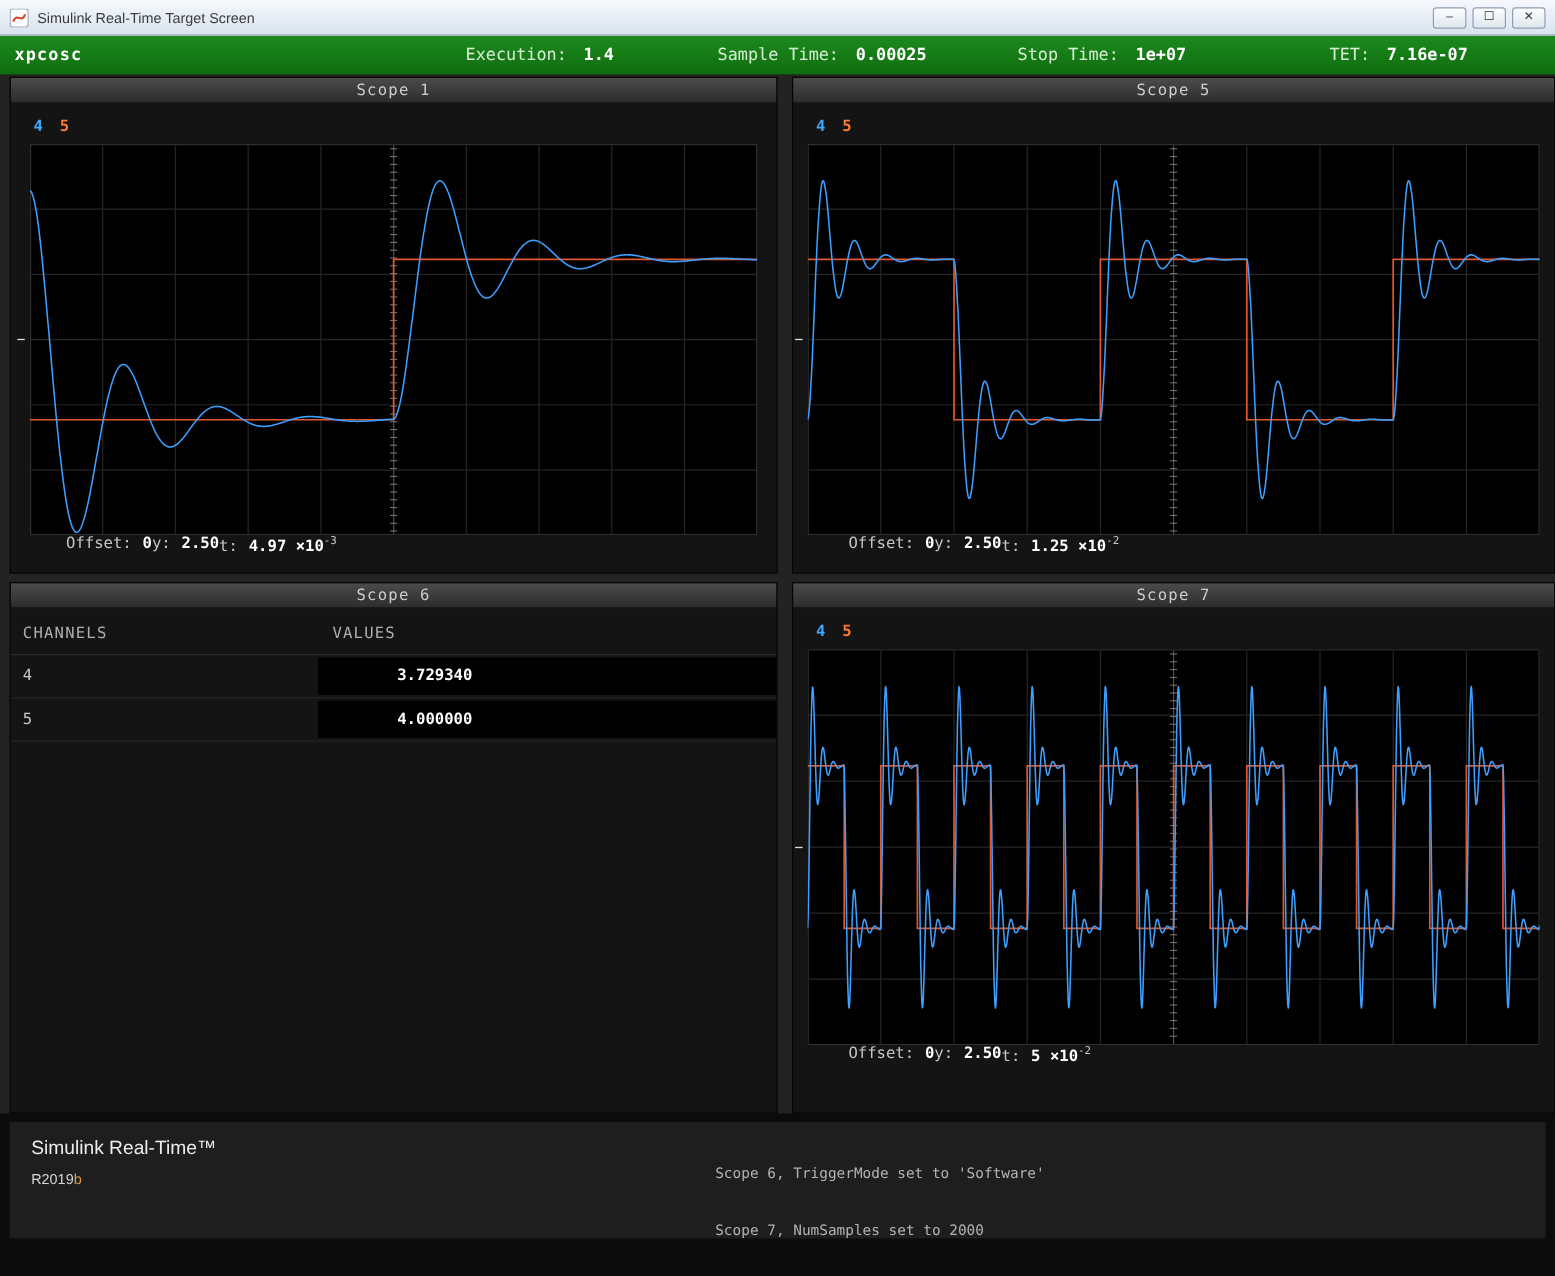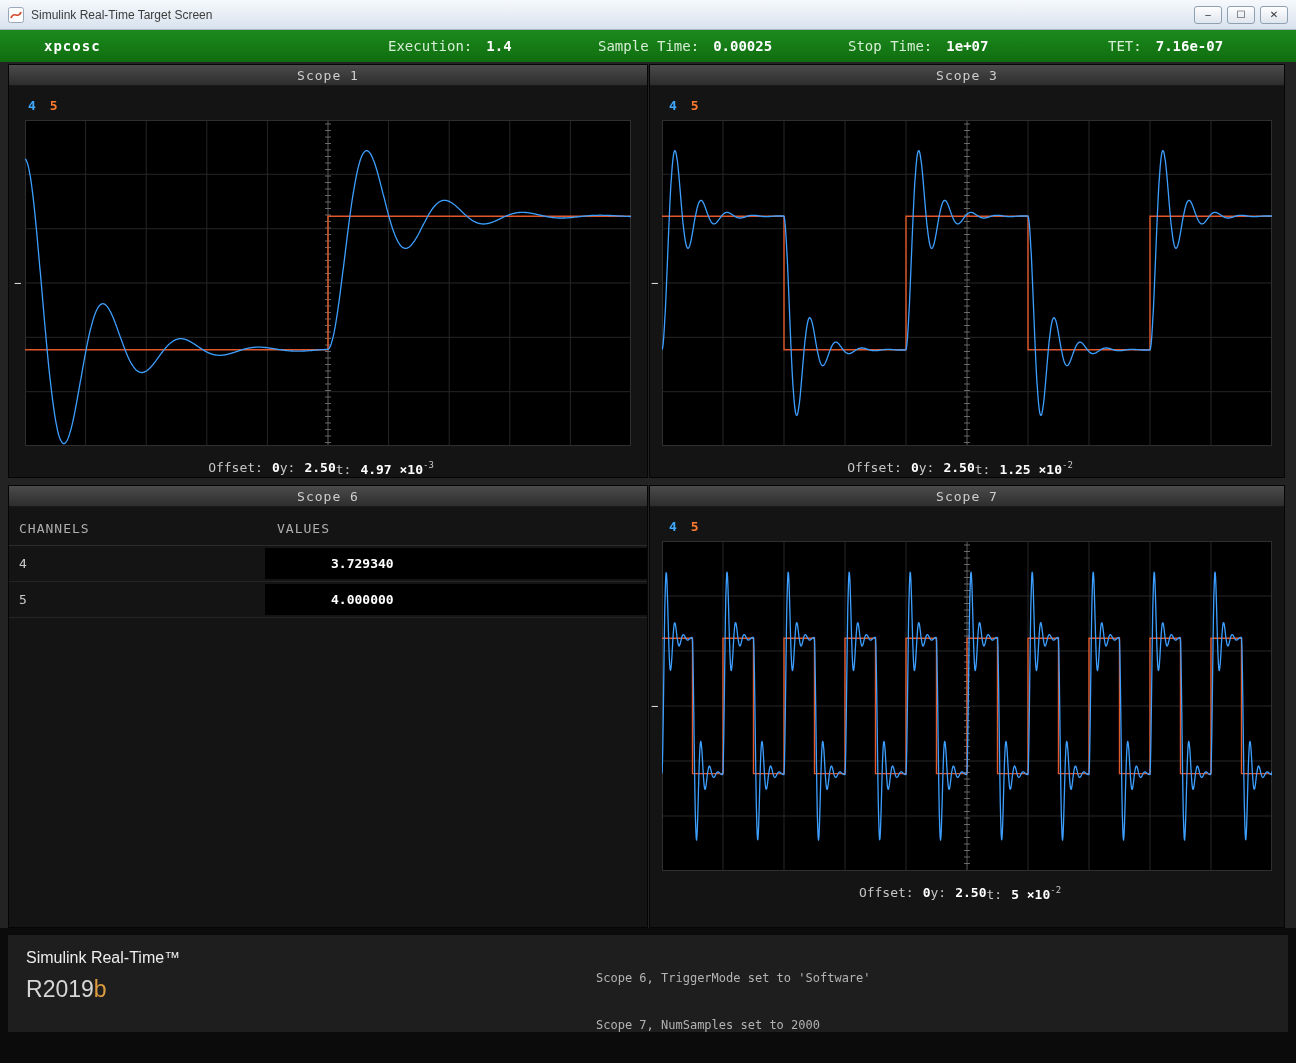--- a/index.html
+++ b/index.html
@@ -12,55 +12,55 @@
               display:flex; align-items:center; padding:0 8px; font-family:"Liberation Sans", sans-serif; flex:0 0 auto; }
   .app-icon { width:16px; height:16px; display:inline-flex; }
   .tb-title { font-size:12px; color:#3c3c3c; margin-left:7px; flex:1; }
   .win-btn { width:28px; height:18px; margin-left:5px; border:1px solid #8fa0b3; border-radius:3px;
              background:linear-gradient(#fefefe,#dfe6ee); color:#333; font-size:10px; line-height:16px;
              display:flex; align-items:center; justify-content:center; cursor:default; }
 
   
   .statusbar { height:32px; background:linear-gradient(#1d8a1d,#0f6d0f); position:relative; flex:0 0 auto;
                color:#fff; font-size:14px; line-height:32px; }
-  .sb-app { position:absolute; left:12px; font-weight:bold; letter-spacing:1px;margin-left:32px; }
+  .sb-app { position:absolute; left:12px; font-weight:bold; letter-spacing:1px; }
   .sb-group { position:absolute; top:0; white-space:nowrap; }
   .sb-label { color:#d6eed6; }
   .sb-value { color:#ffffff; font-weight:bold; margin-left:14px; }
 
   
   .main { background:#232323; padding:2px 8px 0 8px; display:grid;
-          grid-template-columns:640px 636px; grid-template-rows:414px 443px; gap:7px 1px; flex:0 0 auto; }
+          grid-template-columns:640px 636px; grid-template-rows:414px 443px; gap:7px 12px; flex:0 0 auto; }
   .scope-panel { background:#141414; border:1px solid #050505; display:flex; flex-direction:column; overflow:hidden; }
   .scope-header { height:21px; flex:0 0 auto; background:linear-gradient(#4b4b4b,#2d2d2d); color:#cecece;
                   font-size:13px; line-height:21px; text-align:center; border-bottom:1px solid #191919; letter-spacing:1px; }
   .ch-row { display:flex; gap:14px; margin:12px 0 7px 19px; font-size:13px; font-weight:bold; flex:0 0 auto; }
   .ch-4 { color:#3fa8ff; } .ch-5 { color:#ff7a2e; }
   .plot-wrap { position:relative; align-self:center; flex:0 0 auto; font-size:0; }
   .y-marker { position:absolute; left:-11px; top:50%; transform:translateY(-50%); color:#e0e0e0; font-size:12px; }
-  .scope-footer { display:flex; justify-content:center; padding:14px 60px 0 46px; font-size:13px; color:#c6c6c6; }
+  .scope-footer { display:flex; justify-content:flex-start; padding:0 60px 0 46px; font-size:13px; color:#c6c6c6; }
   .scope-footer .val { color:#fff; font-weight:bold; margin-left:9px; }
   sup { font-size:9px; vertical-align:6px; }
 
   
   .num-table { padding-top:14px;border-radius:15px; }
   .num-head { display:flex; color:#aeaeae; font-size:13px; letter-spacing:1px; padding-bottom:9px; border-bottom:1px solid #2c2c2c; }
   .num-head .c1 { width:256px; padding-left:10px; }
   .num-head .c2 { padding-left:12px; }
   .num-row { display:flex; align-items:center; height:36px; border-bottom:1px solid #252525; }
   .num-ch { width:256px; padding-left:10px; color:#c9c9c9; font-size:13px; }
   .num-val { width:382px; height:31px; background:#000; color:#fff; font-weight:bold; font-size:13px;
              line-height:31px; padding-left:66px; }
 
   
   .bottom { height:135px; background:#0b0b0b; padding:7px 8px 0 8px; flex:0 0 auto; }
   .bottom-panel { height:97px; background:#1e1e1e; display:flex; }
   .branding { width:588px; padding:14px 0 0 18px; font-family:"Liberation Sans", sans-serif; }
   .brand1 { color:#ececec; font-size:16px; }
-  .brand2 { font-size:23px; margin-top:9px; }
+  .brand2 { font-size:12px; margin-top:9px; }
   .brand2 .wt { color:#d6d6d6; }
   .brand2 .rel { color:#dd9c3f; }
   .log { flex:1; padding-top:5px; font-size:12px; color:#b3b3b3; line-height:15.5px; white-space:pre; }
   .log div { height:15.5px; }
 </style>
 </head>
 <body>
 
 <div class="window">
 
@@ -181,21 +181,21 @@
           </svg>
       </div>
       <div class="scope-footer">
         <span><span>Offset:</span><span class="val">0</span></span>
         <span><span>y:</span><span class="val">2.50</span></span>
         <span><span>t:</span><span class="val">4.97 ×10</span><sup>-3</sup></span>
       </div>
     </div>
 
     <div class="scope-panel">
-      <div class="scope-header">Scope 3</div>
+      <div class="scope-header">Scope 5</div>
       <div class="ch-row">
         <span class="ch-4">4</span>
         <span class="ch-5">5</span>
       </div>
       <div class="plot-wrap">
         <span class="y-marker">−</span>
         <svg id="scope3-plot" viewBox="0 0 610 326" width="610" height="326">
             <rect x="0.5" y="0.5" width="609" height="325" fill="#000" stroke="#2f2f2f"></rect>
             <line x1="61.0" y1="1" x2="61.0" y2="325" stroke="#262626"></line>
             <line x1="122.0" y1="1" x2="122.0" y2="325" stroke="#262626"></line>

